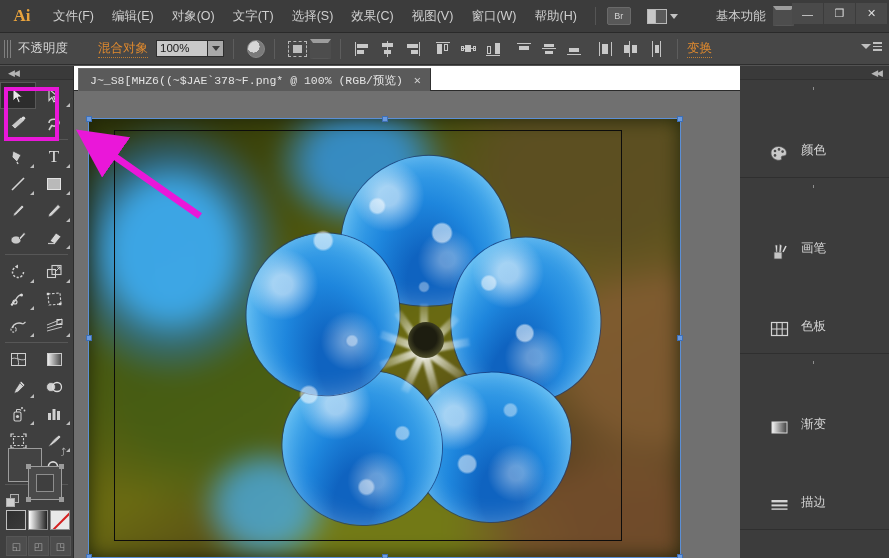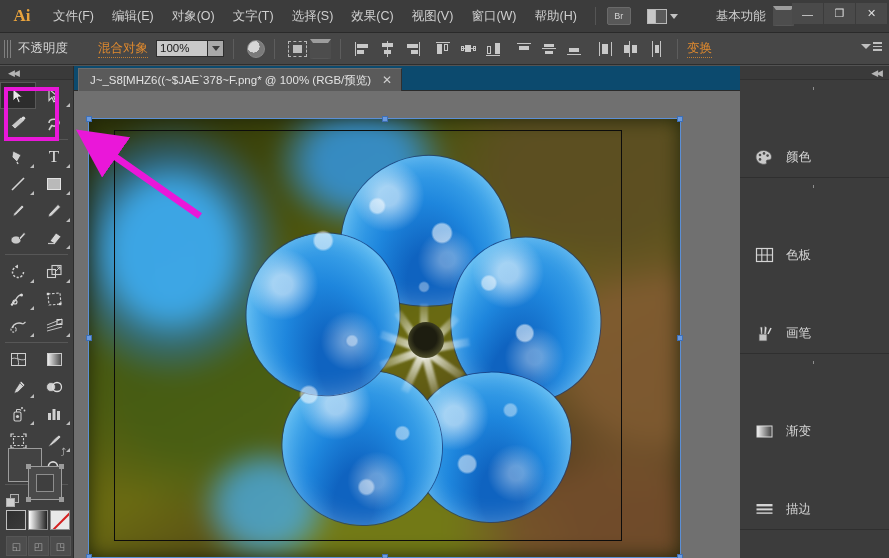--- a/index.html
+++ b/index.html
@@ -223,22 +223,23 @@
   }
   .sm {
     width: 21px; height: 20px; background: #4d4d4d; border: 1px solid #565656;
     display: flex; align-items: center; justify-content: center;
     color: #a8a8a8; font-size: 10px;
   }
 
   
   #tabstrip {
     position: absolute; left: 74px; top: 66px; width: 815px; height: 25px;
-    background: #0c4a6e;
+    background: #ffffff;
     border-bottom: 1px solid #2b2b2b;
+    font-family: Liberation Mono, monospace;
   }
   #doctab {
     position: absolute; left: 4px; top: 2px; height: 23px;
     background: #5a5a5a;
     display: flex; align-items: center;
     padding: 0 9px 0 11px;
     border-top: 1px solid #6c6c6c;
     border-left: 1px solid #6c6c6c;
     border-right: 1px solid #303030;
   }
@@ -360,21 +361,21 @@
   }
   .pgroup { border-bottom: 1px solid #2f2f2f; padding-bottom: 5px; }
   .pgrip {
     height: 11px;
     background-image: repeating-linear-gradient(to right, #8e8e8e 0 1px, transparent 1px 3px);
     background-size: 3px 3px; background-repeat: no-repeat;
     background-position: center center;
     width: 26px; margin: 3px auto 2px auto;
   }
   .pitem {
-    display: flex; align-items: center; height: 30px; padding-left: 12px; margin-top: 48px;
+    display: flex; height: 30px; padding-left: 27px; margin-top: 48px;
   }
   .pitem .pico {
     width: 24px; height: 22px; display: flex; align-items: center; justify-content: center;
     color: #c8c8c8; margin-right: 10px;
   }
   .pitem .plab { color: #d6d6d6; font-size: 12.5px; }
   .pico svg { display:block; }
 
   
   #annot { position: absolute; left: 0; top: 0; width: 889px; height: 558px; pointer-events: none; z-index: 40; }
@@ -898,36 +899,36 @@
             </svg>
         </span>
         <span class="plab">颜色</span>
       </div>
     </div>
 
     <div class="pgroup">
       <div class="pgrip"></div>
       <div class="pitem">
         <span class="pico">
-          <svg width="19" height="16" viewBox="0 0 19 16">
-              <rect x="1.5" y="1.5" width="16" height="13" fill="none" stroke="#d4d4d4" stroke-width="1.2"></rect>
-              <path d="M1.5 8 L17.5 8 M6.8 1.5 L6.8 14.5 M12.2 1.5 L12.2 14.5" stroke="#d4d4d4" stroke-width="1.1"></path>
-            </svg>
-        </span>
-        <span class="plab">色板</span>
-      </div>
-      <div class="pitem">
-        <span class="pico">
           <svg width="19" height="17" viewBox="0 0 19 17">
               <rect x="4" y="9" width="8" height="7" fill="#c5c5c5" stroke="#4a4a4a" stroke-width=".8"></rect>
               <path d="M6 9 L5 2 L7.5 2 L7.5 9 M9 9 L9.5 1 L12 2.5 L11 9" fill="#d8d8d8" stroke="#4a4a4a" stroke-width=".7"></path>
               <path d="M13 9 L16 3" stroke="#d8d8d8" stroke-width="1.6"></path>
             </svg>
         </span>
         <span class="plab">画笔</span>
+      </div>
+      <div class="pitem">
+        <span class="pico">
+          <svg width="19" height="16" viewBox="0 0 19 16">
+              <rect x="1.5" y="1.5" width="16" height="13" fill="none" stroke="#d4d4d4" stroke-width="1.2"></rect>
+              <path d="M1.5 8 L17.5 8 M6.8 1.5 L6.8 14.5 M12.2 1.5 L12.2 14.5" stroke="#d4d4d4" stroke-width="1.1"></path>
+            </svg>
+        </span>
+        <span class="plab">色板</span>
       </div>
     </div>
 
     <div class="pgroup">
       <div class="pgrip"></div>
       <div class="pitem">
         <span class="pico">
           <svg width="19" height="15" viewBox="0 0 19 15">
               <defs>
                 <linearGradient id="gri" x1="0" x2="1">

